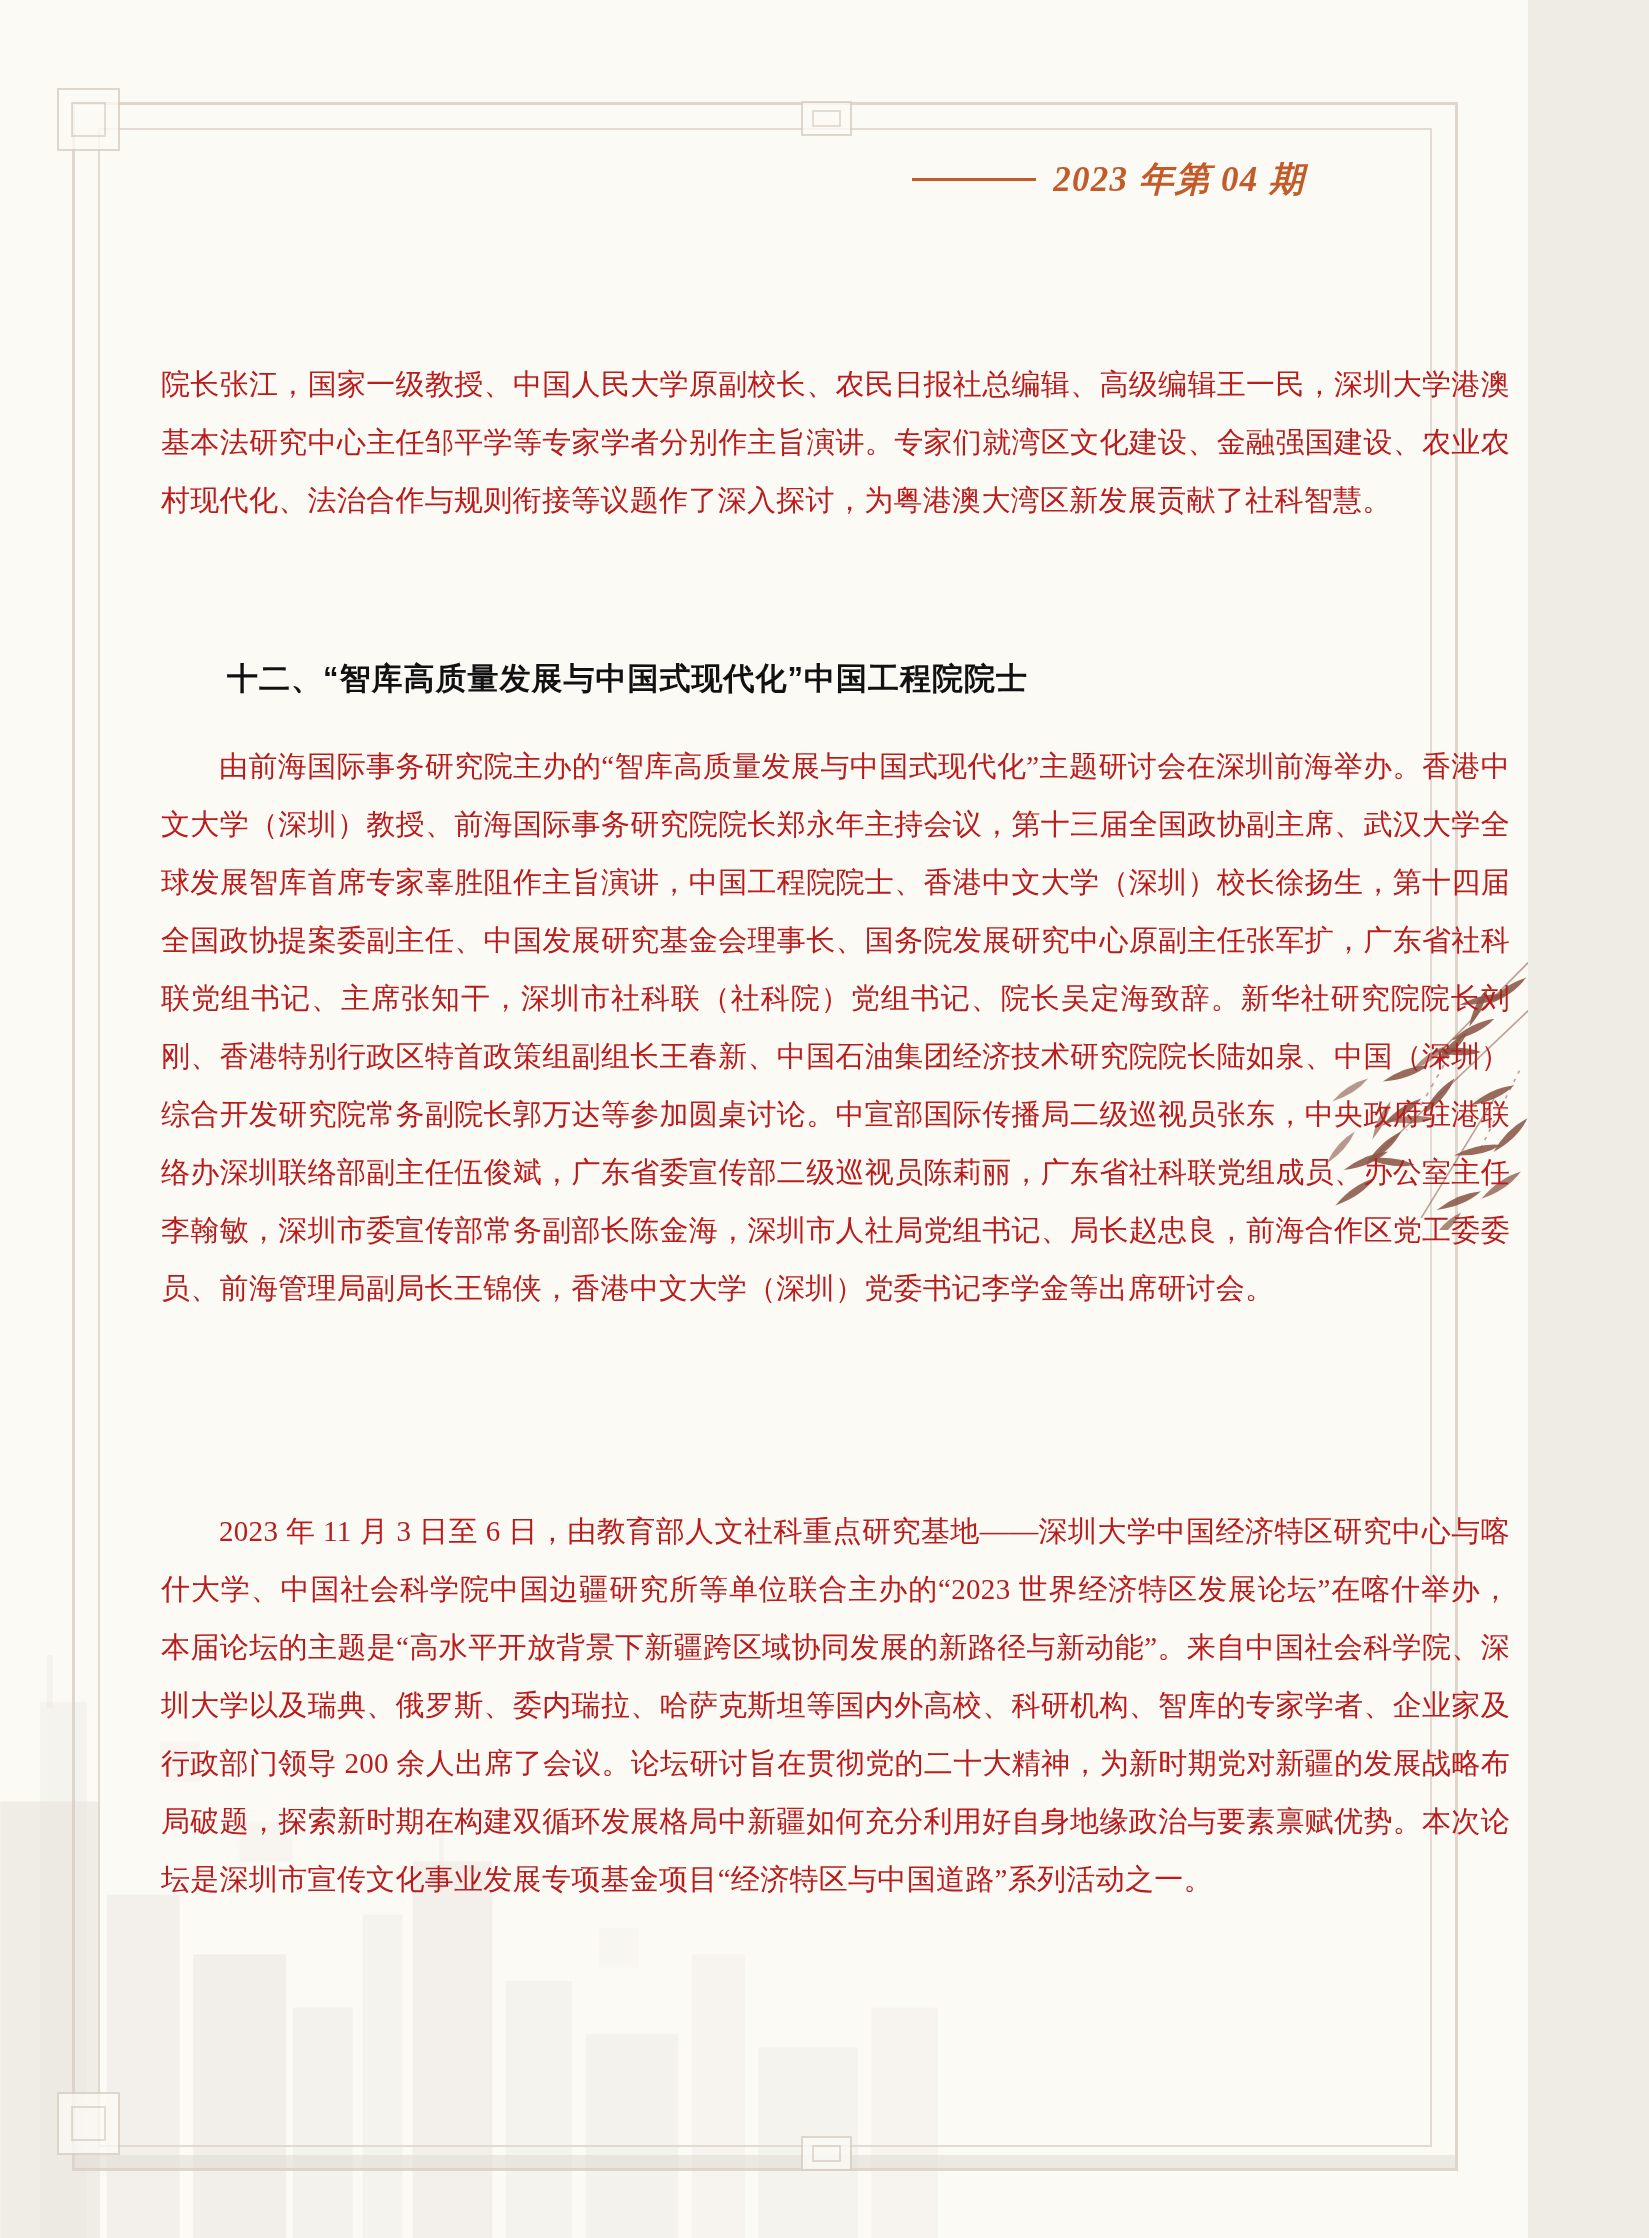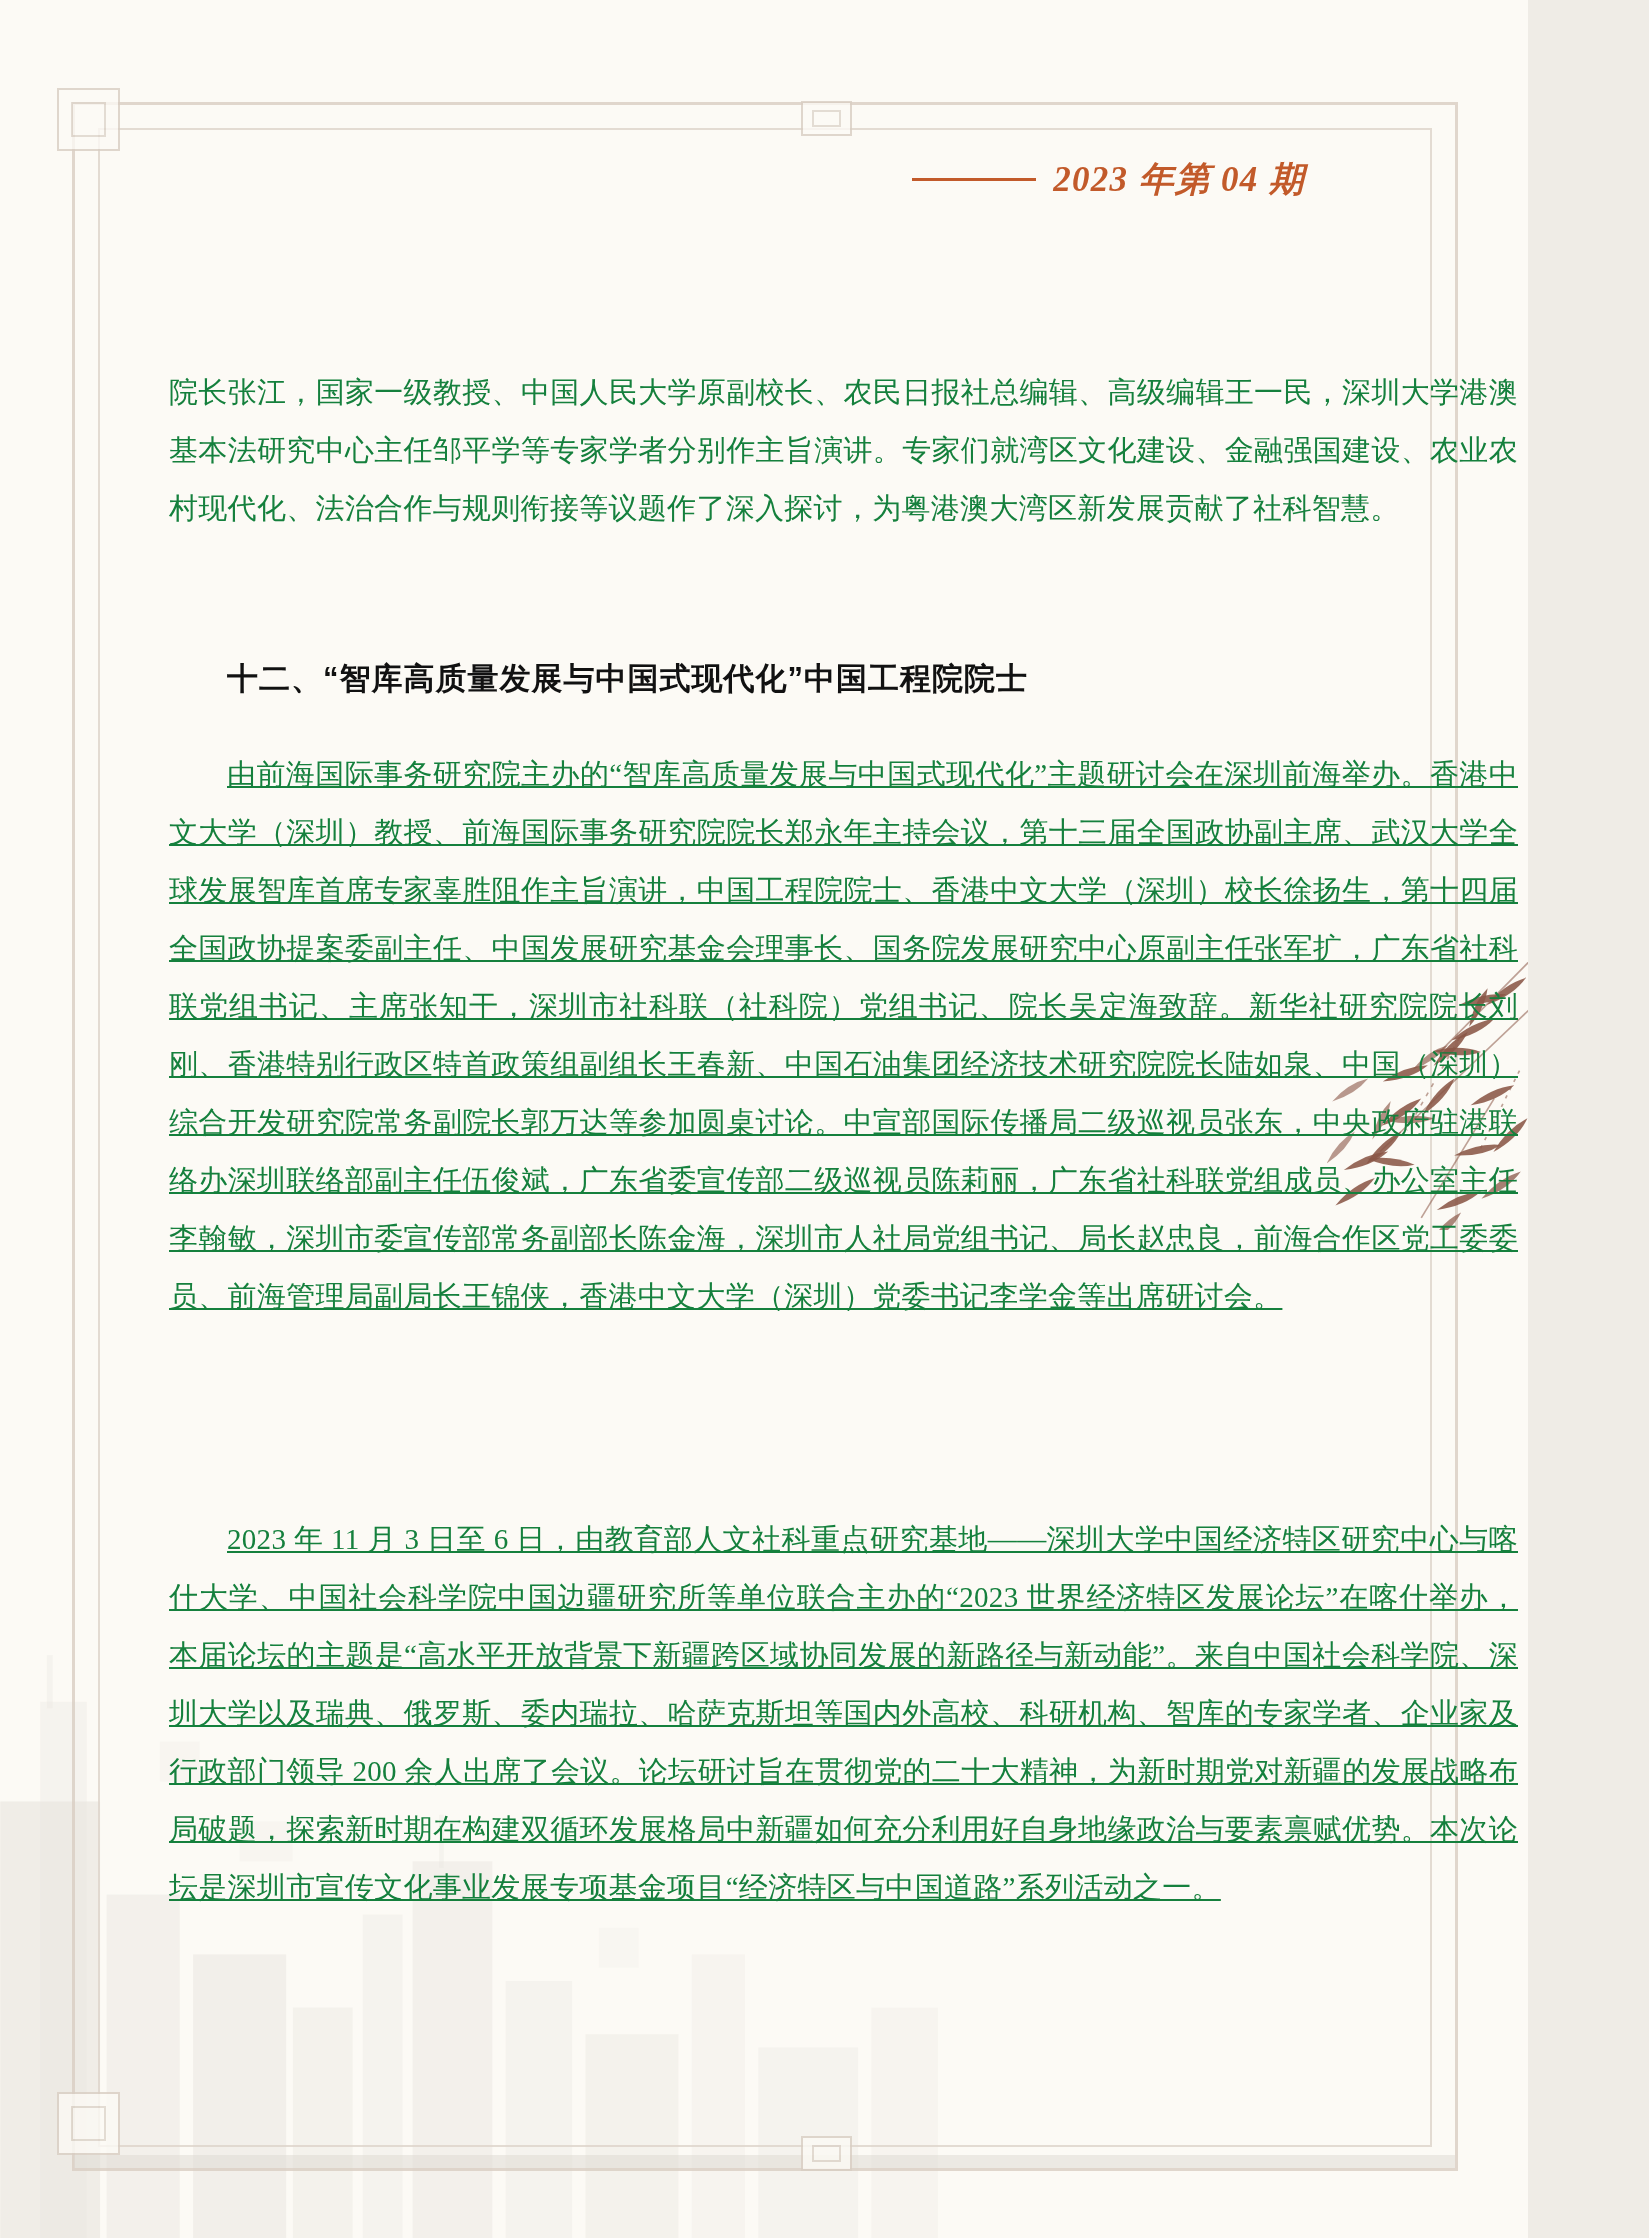--- a/index.html
+++ b/index.html
@@ -54,26 +54,26 @@
     z-index:3;
   }
   .header-line { width:124px; height:3.3px; background:#C25A2A; }
   .issue-label {
     color:#C25A2A; font-size:35px; font-weight:bold; font-style:italic;
     letter-spacing:1.3px; white-space:nowrap;
   }
 
   
   .body-par {
-    position:absolute; left:153px; width:1349px; margin:16px;
+    position:absolute; left:153px; width:1349px; margin:8px;
     font-size:29px; line-height:58px; letter-spacing:0.3px;
-    color:#15803d; text-align:justify; text-justify:inter-ideograph;
+    color:#b91c1c; text-align:justify; text-justify:inter-ideograph;
     z-index:3;
   }
-  .indent2 { text-indent:2em;text-decoration:underline; }
+  .indent2 { text-indent:2em; }
   #p1  { top:347px; }
   #p2  { top:729px; }
   #p3  { top:1494px; }
 
   .section-heading {
     position:absolute; left:153px; width:1349px; margin:0;
     box-sizing:border-box; padding-left:74px;
     font-family:"Liberation Sans","DejaVu Sans",sans-serif;
     font-size:31px; font-weight:bold; letter-spacing:1px;
     color:#111111; z-index:3;

